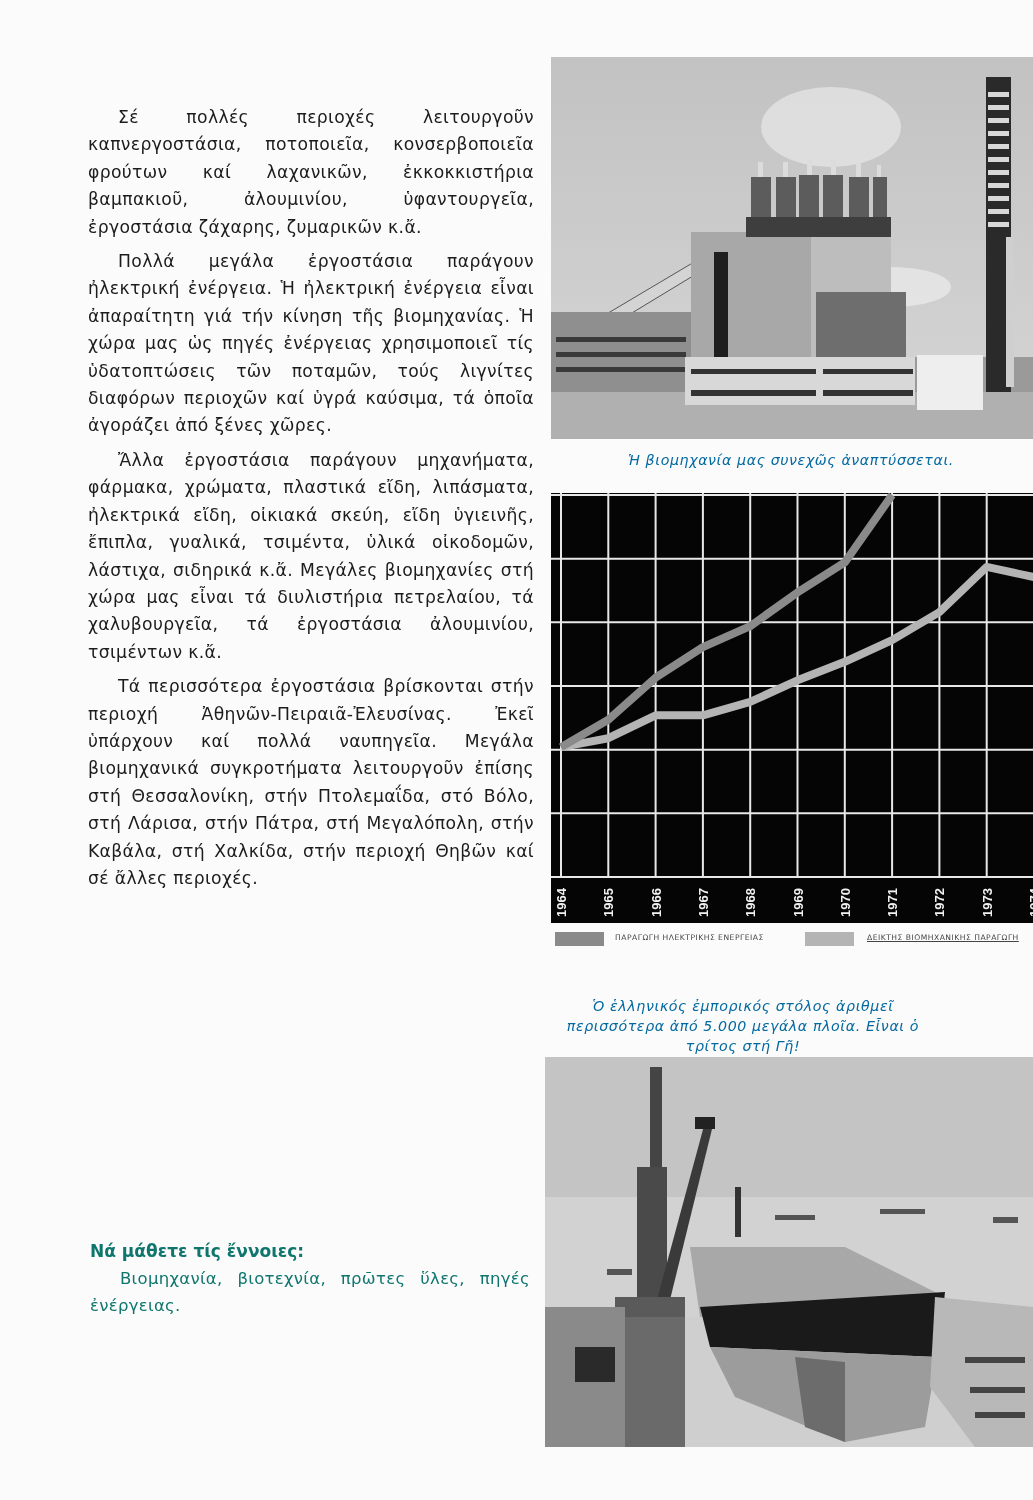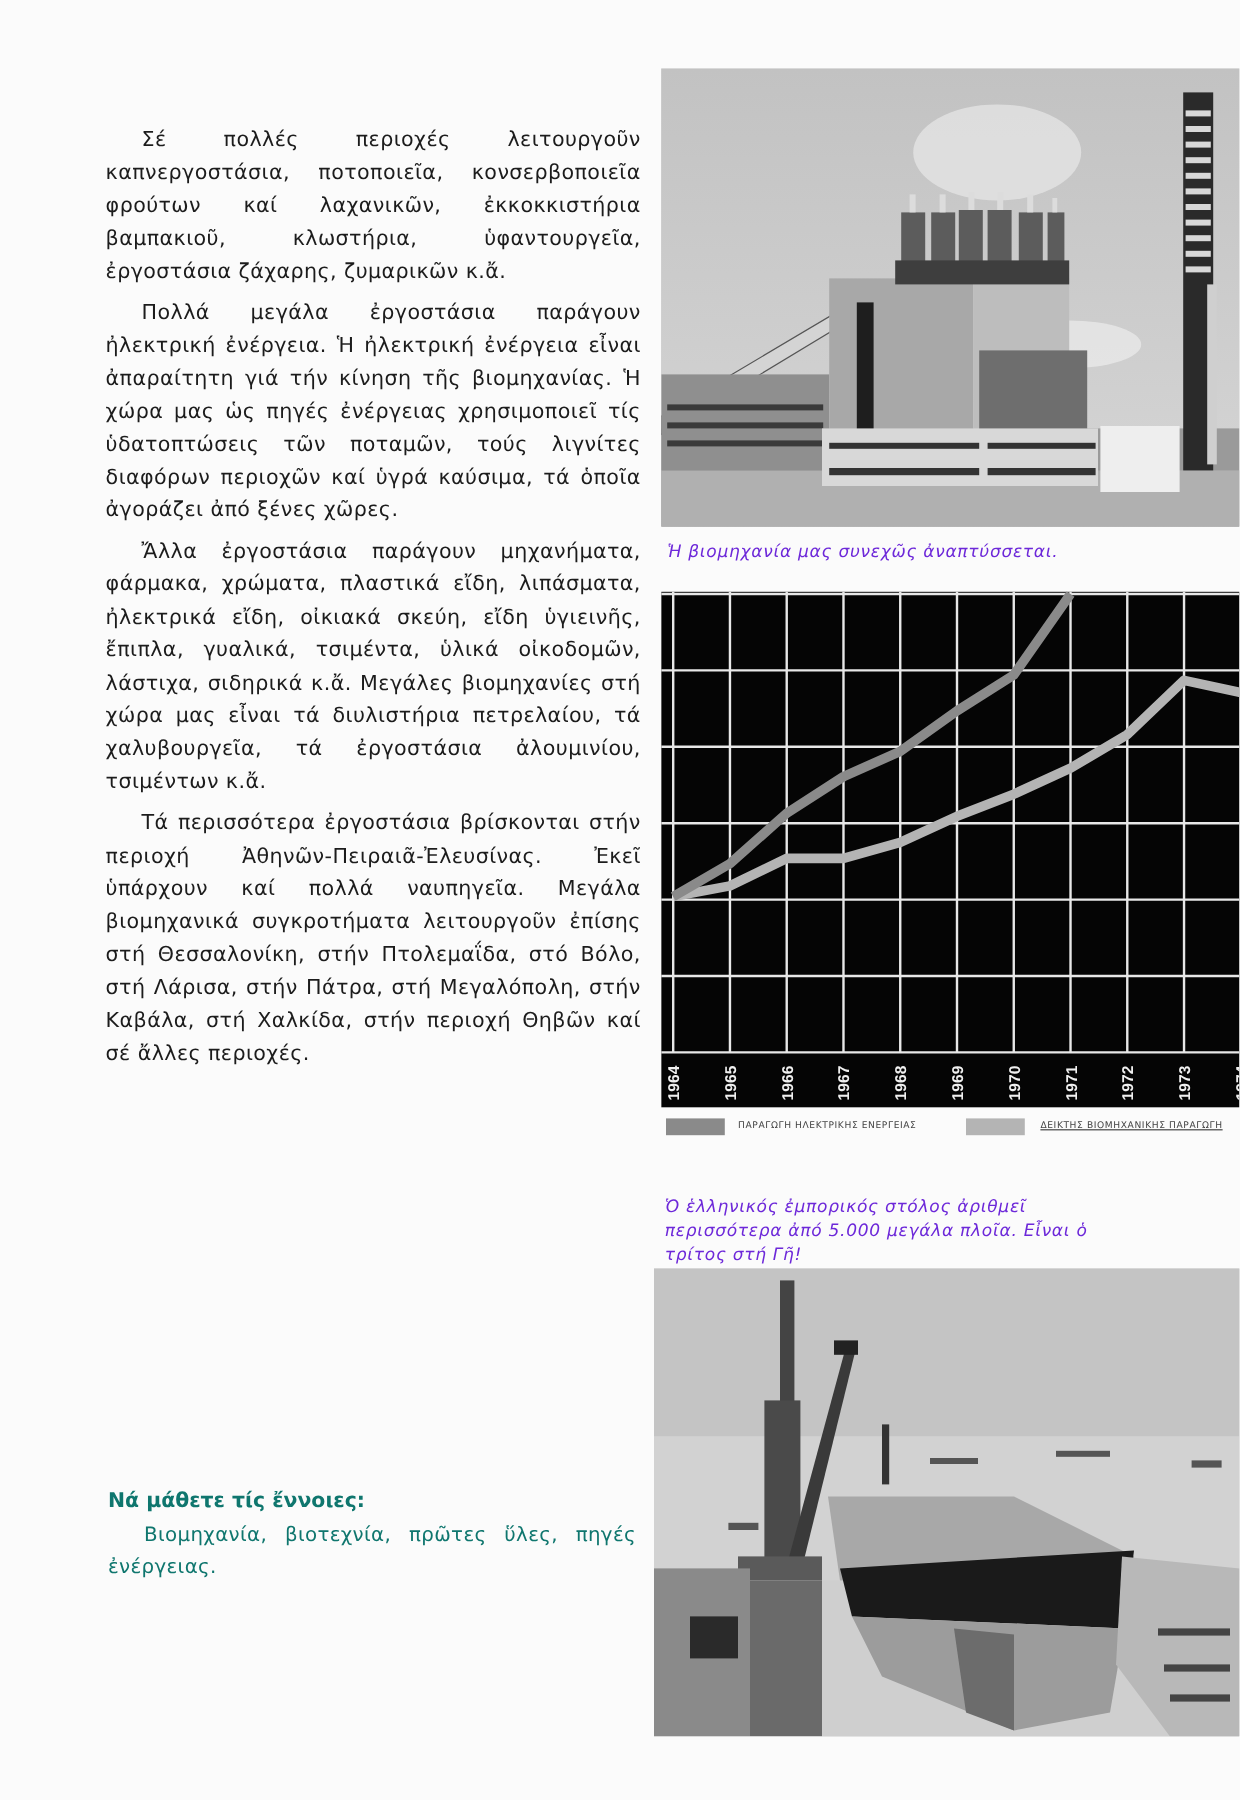--- a/index.html
+++ b/index.html
@@ -20,34 +20,34 @@
     font-size: 16.5px; line-height: 27px; color: #0f766e;
   }
   .concepts .ct-title { font-weight: bold; font-size: 17px; }
   .concepts .ct-body { text-indent: 30px; text-align: justify; letter-spacing: 0.3px; }
   .photo {
     position: absolute; overflow: hidden; background: #c9c9c9;
   }
   .photo svg { display: block; }
   .caption {
     position: absolute; font-style: italic; font-size: 14.2px; line-height: 20px;
-    letter-spacing: 0.6px; color: #6d28d9;
+    letter-spacing: 0.6px; color: #0369a1; text-align: center;
   }
   .chart-wrap { position: absolute; left: 551px; top: 493px; width: 482px; height: 430px; }
   .legend {
     position: absolute; left: 555px; top: 930px; width: 478px; height: 22px;
   }
   .legend .sw { position: absolute; top: 2px; width: 49px; height: 14px; }
   .legend .lt { position: absolute; top: 3px; font-size: 7.6px; letter-spacing: 0.5px; color: #444; white-space: nowrap; }
 </style>
 </head>
 <body>
 
 <div class="text-col">
-  <p>Σέ πολλές περιοχές λειτουργοῦν καπνεργοστάσια, ποτοποιεῖα, κονσερβοποιεῖα φρούτων καί λαχανικῶν, ἐκκοκκιστήρια βαμπακιοῦ, κλωστήρια, ὑφαντουργεῖα, ἐργοστάσια ζάχαρης, ζυμαρικῶν κ.ἄ.</p>
+  <p>Σέ πολλές περιοχές λειτουργοῦν καπνεργοστάσια, ποτοποιεῖα, κονσερβοποιεῖα φρούτων καί λαχανικῶν, ἐκκοκκιστήρια βαμπακιοῦ, ἀλουμινίου, ὑφαντουργεῖα, ἐργοστάσια ζάχαρης, ζυμαρικῶν κ.ἄ.</p>
   <p><span>Πολλά μεγάλα ἐργοστάσια παράγουν ἠλεκτρική ἐνέργεια. Ἡ ἠλεκτρική ἐνέργεια εἶναι ἀπαραίτητη γιά τήν κίνηση τῆς βιομηχανίας. Ἡ χώρα μας ὡς </span><b>πηγές ἐνέργειας</b><span> χρησιμοποιεῖ τίς ὑδατοπτώσεις τῶν ποταμῶν, τούς λιγνίτες διαφόρων περιοχῶν καί ὑγρά καύσιμα, τά ὁποῖα ἀγοράζει ἀπό ξένες χῶρες.</span></p>
   <p>Ἄλλα ἐργοστάσια παράγουν μηχανήματα, φάρμακα, χρώματα, πλαστικά εἴδη, λιπάσματα, ἠλεκτρικά εἴδη, οἰκιακά σκεύη, εἴδη ὑγιεινῆς, ἔπιπλα, γυαλικά, τσιμέντα, ὑλικά οἰκοδομῶν, λάστιχα, σιδηρικά κ.ἄ. Μεγάλες βιομηχανίες στή χώρα μας εἶναι τά διυλιστήρια πετρελαίου, τά χαλυβουργεῖα, τά ἐργοστάσια ἀλουμινίου, τσιμέντων κ.ἄ.</p>
   <p>Τά περισσότερα ἐργοστάσια βρίσκονται στήν περιοχή Ἀθηνῶν-Πειραιᾶ-Ἐλευσίνας. Ἐκεῖ ὑπάρχουν καί πολλά ναυπηγεῖα. Μεγάλα βιομηχανικά συγκροτήματα λειτουργοῦν ἐπίσης στή Θεσσαλονίκη, στήν Πτολεμαΐδα, στό Βόλο, στή Λάρισα, στήν Πάτρα, στή Μεγαλόπολη, στήν Καβάλα, στή Χαλκίδα, στήν περιοχή Θηβῶν καί σέ ἄλλες περιοχές.</p>
 </div>
 
 <div class="concepts">
   <div class="ct-title">Νά μάθετε τίς ἔννοιες:</div>
   <div class="ct-body">Βιομηχανία, βιοτεχνία, πρῶτες ὕλες, πηγές ἐνέργειας.</div>
 </div>
 

